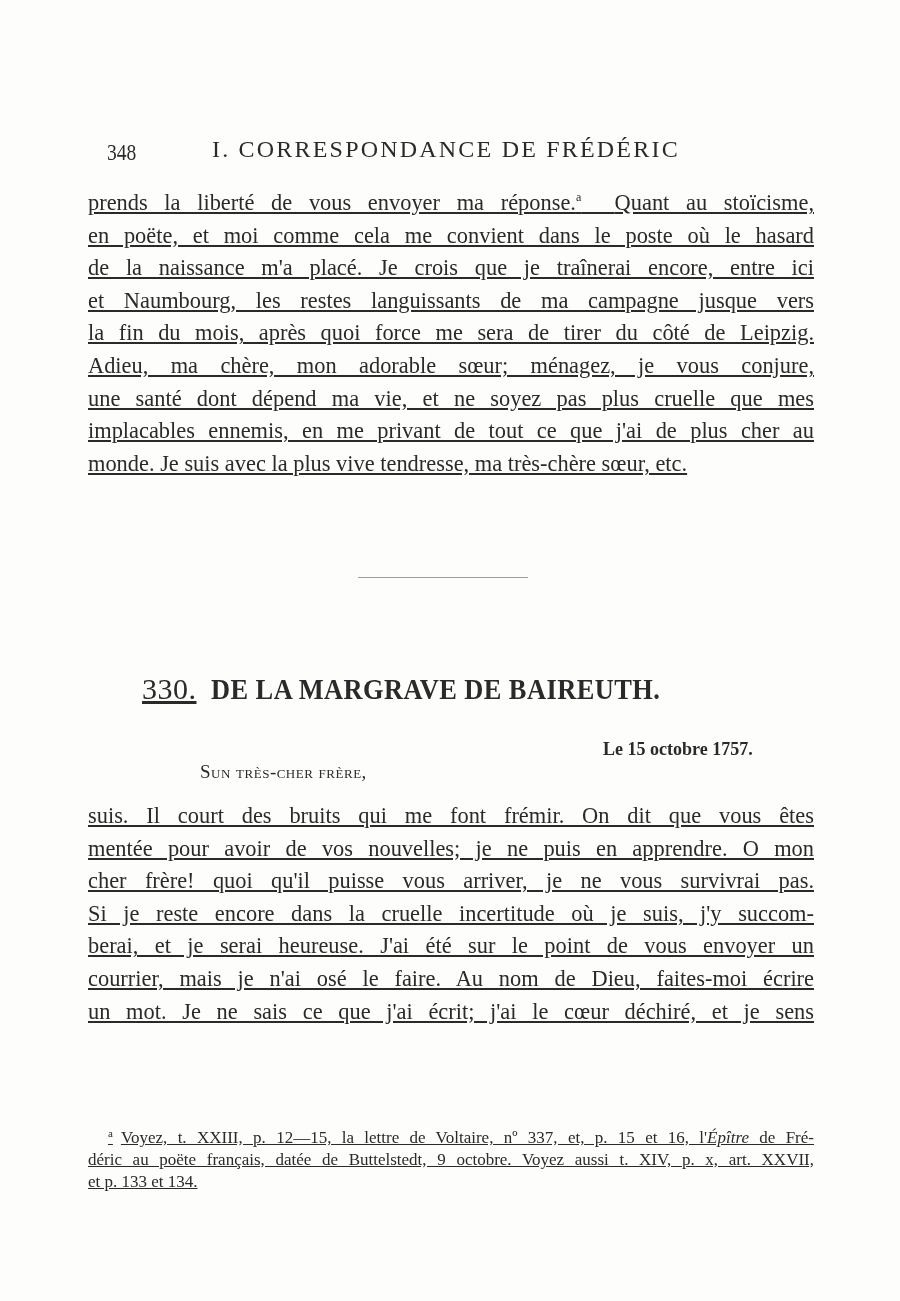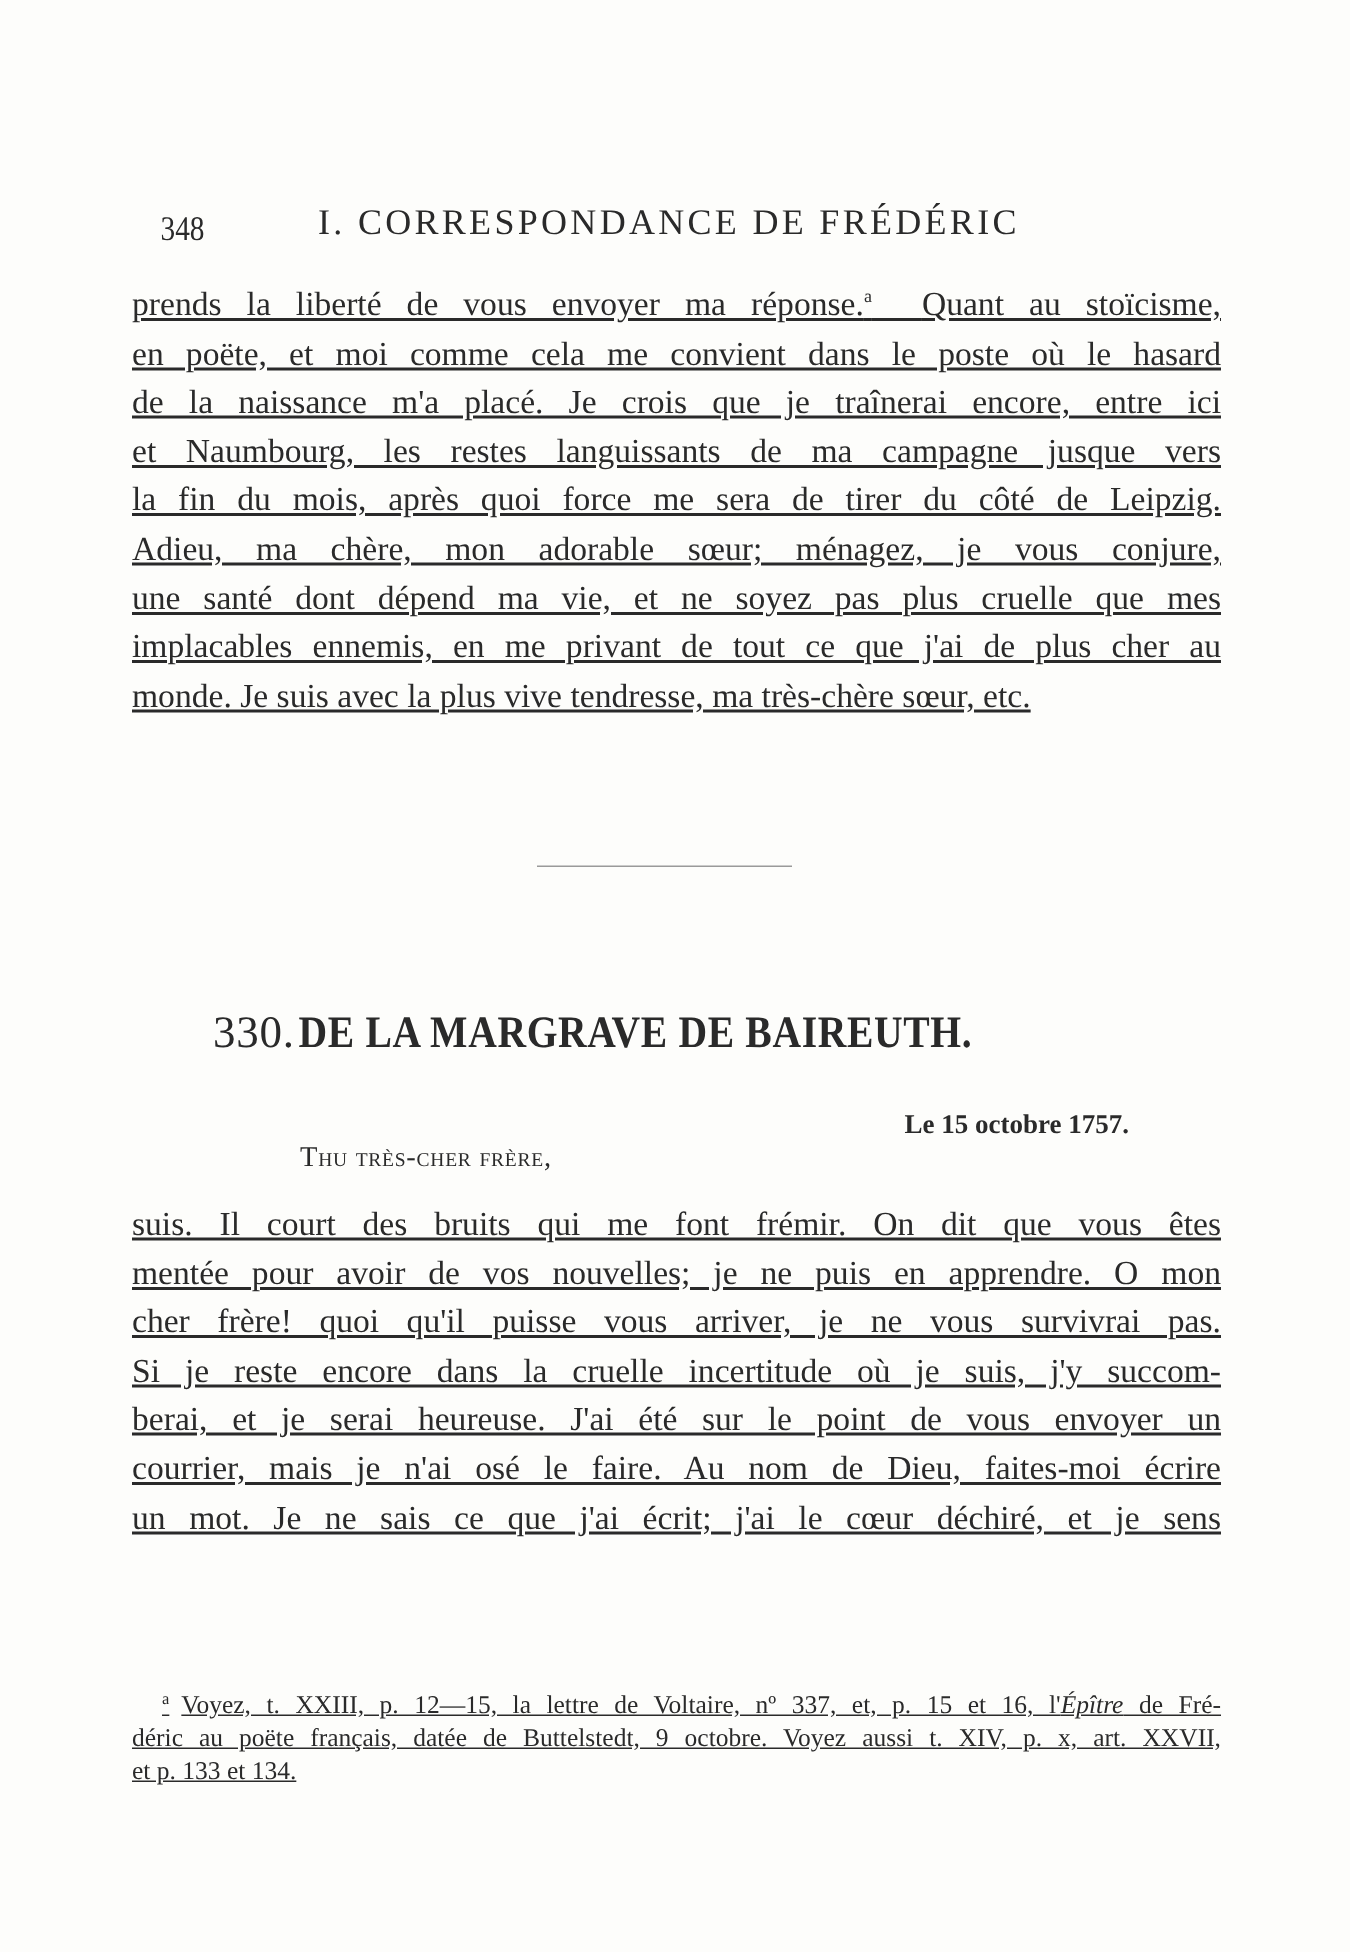--- a/index.html
+++ b/index.html
@@ -9,21 +9,21 @@
   .page-num { position: absolute; left: 0; top: 6px; font-size: 23px; transform: scaleX(0.85); transform-origin: left; }
   .head-title { position: absolute; left: 105px; top: 2px; font-size: 24px; letter-spacing: 2.2px; }
   .body-text { position: absolute; left: 88px; width: 726px; font-size: 22.4px; line-height: 32.6px;
                text-align: justify; text-align-last: left; }
   .line { display: block; white-space: nowrap; text-align: justify; text-align-last: justify; text-decoration: underline; }
   .line.last { text-align-last: left; }
   .p1 { top: 181px; }
   sup.fn { font-size: 12px; vertical-align: 9px; }
   .divider { position: absolute; left: 358px; top: 577px; width: 170px; height: 1px; background: #9a9a9a; }
   .letter-title { position: absolute; top: 672px; left: 142px; font-size: 30px; letter-spacing: 0.5px; white-space: nowrap; }
-  .letter-title .num { margin-right: 2px; }
+  .letter-title .num { margin-right: 14px; text-decoration: underline; }
   .letter-title .name { font-weight: bold; transform: scaleX(0.88); display: inline-block; transform-origin: left; }
   .dateline { position: absolute; top: 739px; left: 603px; font-size: 18px; white-space: nowrap; font-weight: bold; }
   .salutation { position: absolute; top: 761px; left: 200px; font-size: 19px; font-variant: small-caps; letter-spacing: 0.5px; white-space: nowrap; }
   .p2 { top: 800px; }
   .dropcap { font-size: 34px; line-height: 20px; }
   .footnotes { position: absolute; top: 1122px; left: 88px; width: 726px; font-size: 17px; line-height: 22px; }
   .footnotes .line { text-align-last: justify; }
   .footnotes .line.last { text-align-last: left; }
   .fn-mark { font-size: 11px; vertical-align: 6px; margin: 0 8px 0 20px; }
 </style>
@@ -47,21 +47,21 @@
   <span class="line last">monde. Je suis avec la plus vive tendresse, ma très-chère sœur, etc.</span>
 </div>
 
 <div class="divider"></div>
 
 <div class="letter-title">
   <span class="num">330.</span><span class="name">DE LA MARGRAVE DE BAIREUTH.</span>
 </div>
 
 <div class="dateline">Le 15 octobre 1757.</div>
-<div class="salutation">Thu très-cher frère,</div>
+<div class="salutation">Sun très-cher frère,</div>
 
 <div class="body-text p2">
   <span class="line">suis. Il court des bruits qui me font frémir. On dit que vous êtes</span>
   <span class="line">mentée pour avoir de vos nouvelles; je ne puis en apprendre. O mon</span>
   <span class="line">cher frère! quoi qu'il puisse vous arriver, je ne vous survivrai pas.</span>
   <span class="line">Si je reste encore dans la cruelle incertitude où je suis, j'y succom-</span>
   <span class="line">berai, et je serai heureuse. J'ai été sur le point de vous envoyer un</span>
   <span class="line">courrier, mais je n'ai osé le faire. Au nom de Dieu, faites-moi écrire</span>
   <span class="line">un mot. Je ne sais ce que j'ai écrit; j'ai le cœur déchiré, et je sens</span>
 </div>

